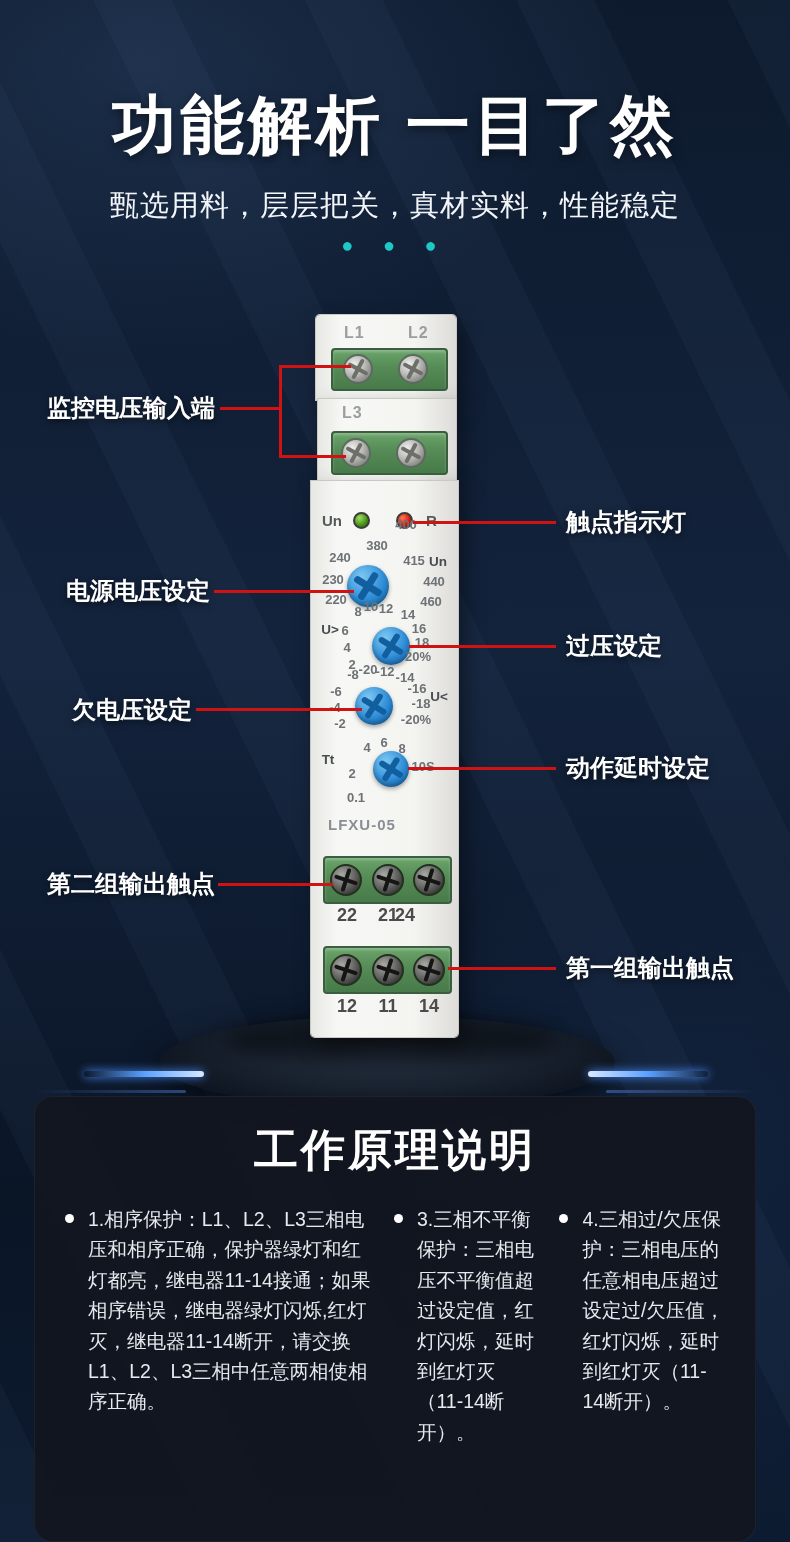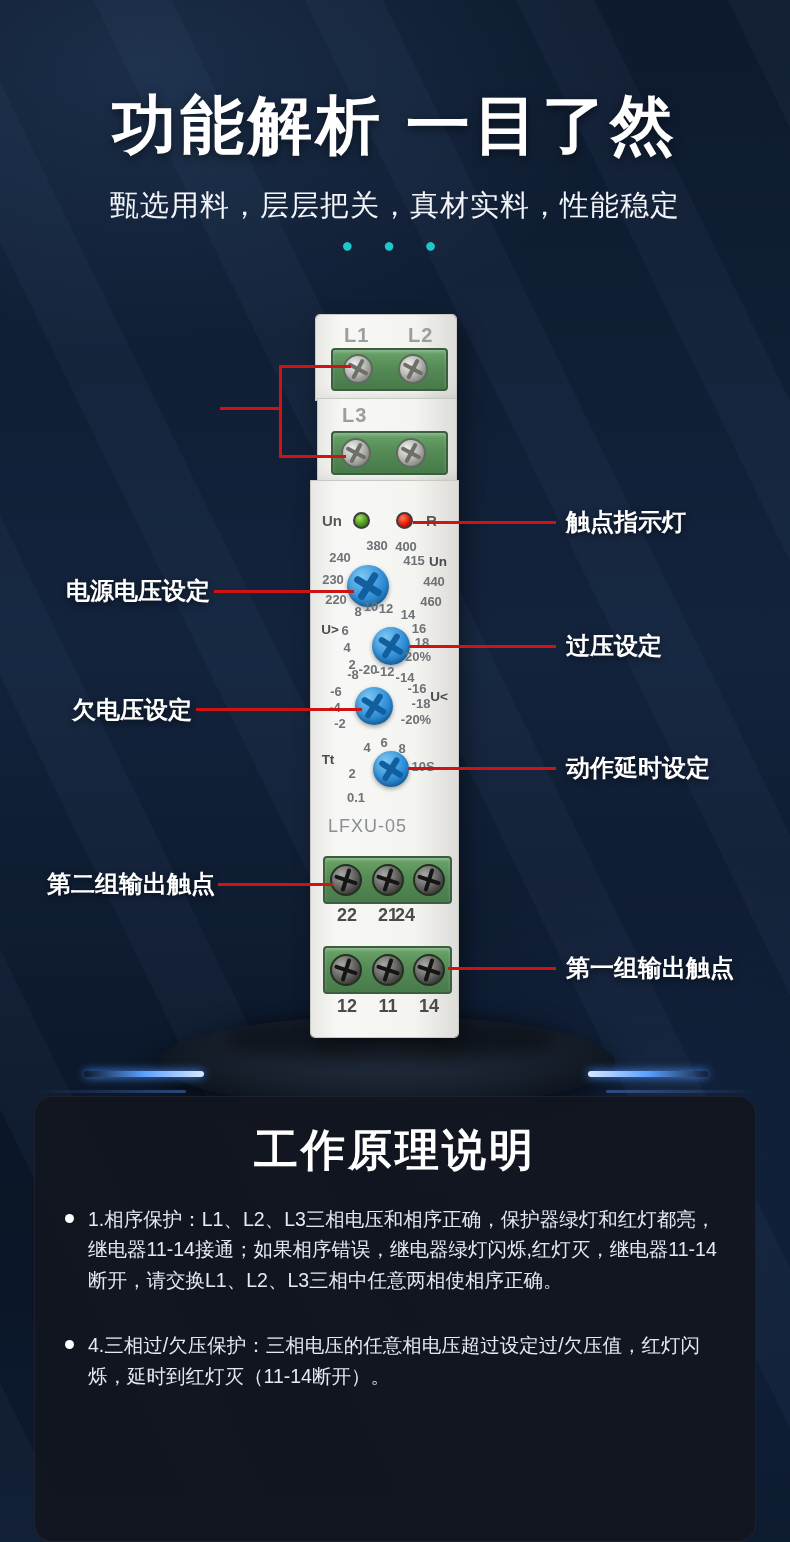--- a/index.html
+++ b/index.html
@@ -16,22 +16,22 @@
   .abs { position:absolute; }
 
   
   .title { left:0; right:0; top:82px; text-align:center; color:#ffffff; font-size:64px; font-weight:900; letter-spacing:4px; text-shadow:0 3px 10px rgba(0,0,0,0.5); }
   .subtitle { left:0; right:0; top:186px; text-align:center; color:#f2f5f9; font-size:29px; font-weight:500; letter-spacing:1px; }
   .dots { left:0; right:0; top:234px; text-align:center; color:#1ec8c8; font-size:20px; letter-spacing:12px; }
 
   
   .dev { background:linear-gradient(90deg,#e7e7e3 0%, #f7f7f5 18%, #f4f4f1 70%, #dddcd8 100%); box-shadow:0 0 0 1px #c9c9c4, 6px 10px 22px rgba(0,0,0,0.45); }
   .greenblock { background:linear-gradient(180deg,#6aa46a 0%, #558b56 45%, #477a49 100%); border:2px solid #3c5e40; border-radius:4px; box-shadow:inset 0 2px 3px rgba(255,255,255,0.25); }
-  .devlabel { color:#999e9e; font-size:20px; font-weight:700; letter-spacing:1px; }
-  .model { color:#8a8f94; font-size:18px; font-weight:400; letter-spacing:1px; }
+  .devlabel { color:#999e9e; font-size:16px; font-weight:700; letter-spacing:1px; }
+  .model { color:#8a8f94; font-size:15px; font-weight:700; letter-spacing:1px; }
 
   .screw { border-radius:50%; position:absolute; }
   .screw::before,.screw::after { content:""; position:absolute; left:50%; top:50%; border-radius:2px; }
   .screw.light { width:30px; height:30px; background:radial-gradient(circle at 35% 32%, #efefee, #b9b9b6 45%, #83837f 80%); border:2px solid #5c6a5f; }
   .screw.light::before { width:22px; height:4px; background:#6f6f6a; transform:translate(-50%,-50%) rotate(28deg); }
   .screw.light::after  { width:4px; height:22px; background:#6f6f6a; transform:translate(-50%,-50%) rotate(28deg); }
   .screw.dark { width:32px; height:32px; background:radial-gradient(circle at 35% 32%, #a9a9a6, #5c5c5a 55%, #2f2f2e 85%); border:2px solid #23321f; }
   .screw.dark::before { width:24px; height:4px; background:#151515; transform:translate(-50%,-50%) rotate(18deg); }
   .screw.dark::after  { width:4px; height:24px; background:#151515; transform:translate(-50%,-50%) rotate(18deg); }
 
@@ -55,21 +55,21 @@
   .line { position:absolute; background:#cf1212; z-index:30; }
 
   
   .plat-top { left:160px; top:1016px; width:455px; height:92px; border-radius:50%; background:radial-gradient(ellipse at 50% 38%, #2a3547 0%, #19222f 45%, #0e1520 75%); box-shadow:0 10px 30px rgba(0,0,0,0.6); }
   .dev-shadow { left:225px; top:1018px; width:330px; height:44px; border-radius:50%; background:rgba(0,0,0,0.45); filter:blur(9px); }
   .glow { border-radius:4px; }
 
   
   .panel { left:34px; top:1096px; width:722px; height:446px; background:rgba(18,22,31,0.93); border:1px solid rgba(255,255,255,0.05); border-radius:18px; z-index:40; }
   .panel-title { margin-top:24px; text-align:center; color:#ffffff; font-size:44px; font-weight:800; letter-spacing:3px; }
-  .p-list { padding:24px 30px 0 30px; display:flex; flex-direction:column; gap:35px; }
+  .p-list { padding:24px 30px 0 30px; display:flex; flex-direction:row; gap:19px; }
   .p-item { display:flex; align-items:flex-start; }
   .bullet { flex:0 0 9px; width:9px; height:9px; border-radius:50%; background:#ffffff; margin-top:10px; }
   .p-text { margin-left:14px; color:#e6e9ed; font-size:19.5px; line-height:1.56; }
 </style>
 </head>
 <body>
 
 <div id="stage">
 
   <div class="abs title">功能解析 一目了然</div>
@@ -131,44 +131,49 @@
   <div class="line" style="left:279px;top:365px;width:72px;height:3px;"></div>
   <div class="line" style="left:279px;top:455px;width:67px;height:3px;"></div>
   <div class="line" style="left:214px;top:590px;width:140px;height:3px;"></div>
   <div class="line" style="left:196px;top:708px;width:166px;height:3px;"></div>
   <div class="line" style="left:218px;top:883px;width:115px;height:3px;"></div>
   <div class="line" style="left:413px;top:521px;width:143px;height:3px;"></div>
   <div class="line" style="left:409px;top:645px;width:147px;height:3px;"></div>
   <div class="line" style="left:408px;top:767px;width:148px;height:3px;"></div>
   <div class="line" style="left:448px;top:967px;width:108px;height:3px;"></div>
 
+  <div class="co-label co-left" style="right:575px;top:408px;">监控电压输入端</div>
   <div class="co-label co-left" style="right:580px;top:591px;">电源电压设定</div>
   <div class="co-label co-left" style="right:598px;top:710px;">欠电压设定</div>
   <div class="co-label co-left" style="right:575px;top:884px;">第二组输出触点</div>
   <div class="co-label" style="left:566px;top:522px;">触点指示灯</div>
   <div class="co-label" style="left:566px;top:646px;">过压设定</div>
   <div class="co-label" style="left:566px;top:768px;">动作延时设定</div>
   <div class="co-label" style="left:566px;top:968px;">第一组输出触点</div>
 
   <div class="abs panel">
     <div class="panel-title">工作原理说明</div>
     <div class="p-list">
       <div class="p-item">
         <span class="bullet"></span>
         <span class="p-text">1.相序保护：L1、L2、L3三相电压和相序正确，保护器绿灯和红灯都亮，继电器11-14接通；如果相序错误，继电器绿灯闪烁,红灯灭，继电器11-14断开，请交换L1、L2、L3三相中任意两相使相序正确。</span>
       </div>
       <div class="p-item">
         <span class="bullet"></span>
+        <span class="p-text">3.三相不平衡保护：三相电压不平衡值超过设定值，红灯闪烁，延时到红灯灭（11-14断开）。</span>
+      </div>
+      <div class="p-item">
+        <span class="bullet"></span>
         <span class="p-text">4.三相过/欠压保护：三相电压的任意相电压超过设定过/欠压值，红灯闪烁，延时到红灯灭（11-14断开）。</span>
       </div>
     </div>
   </div>
 
 <span class="tick" style="left: 377px; top: 545px;">380</span>
-    <span class="tick" style="left: 406px; top: 546px;">400</span>
+    <span class="tick" style="left: 406px; top: 524px;">400</span>
     <span class="tick" style="left: 340px; top: 557px;">240</span>
     <span class="tick" style="left: 414px; top: 560px;">415</span>
     <span class="tick dark" style="left: 438px; top: 561px;">Un</span>
     <span class="tick" style="left: 333px; top: 579px;">230</span>
     <span class="tick" style="left: 434px; top: 581px;">440</span>
     <span class="tick" style="left: 336px; top: 599px;">220</span>
     <span class="tick" style="left: 431px; top: 601px;">460</span>
     <span class="tick dark" style="left: 330px; top: 629px;">U&gt;</span>
     <span class="tick" style="left: 358px; top: 611px;">8</span>
     <span class="tick" style="left: 371px; top: 606px;">10</span>

